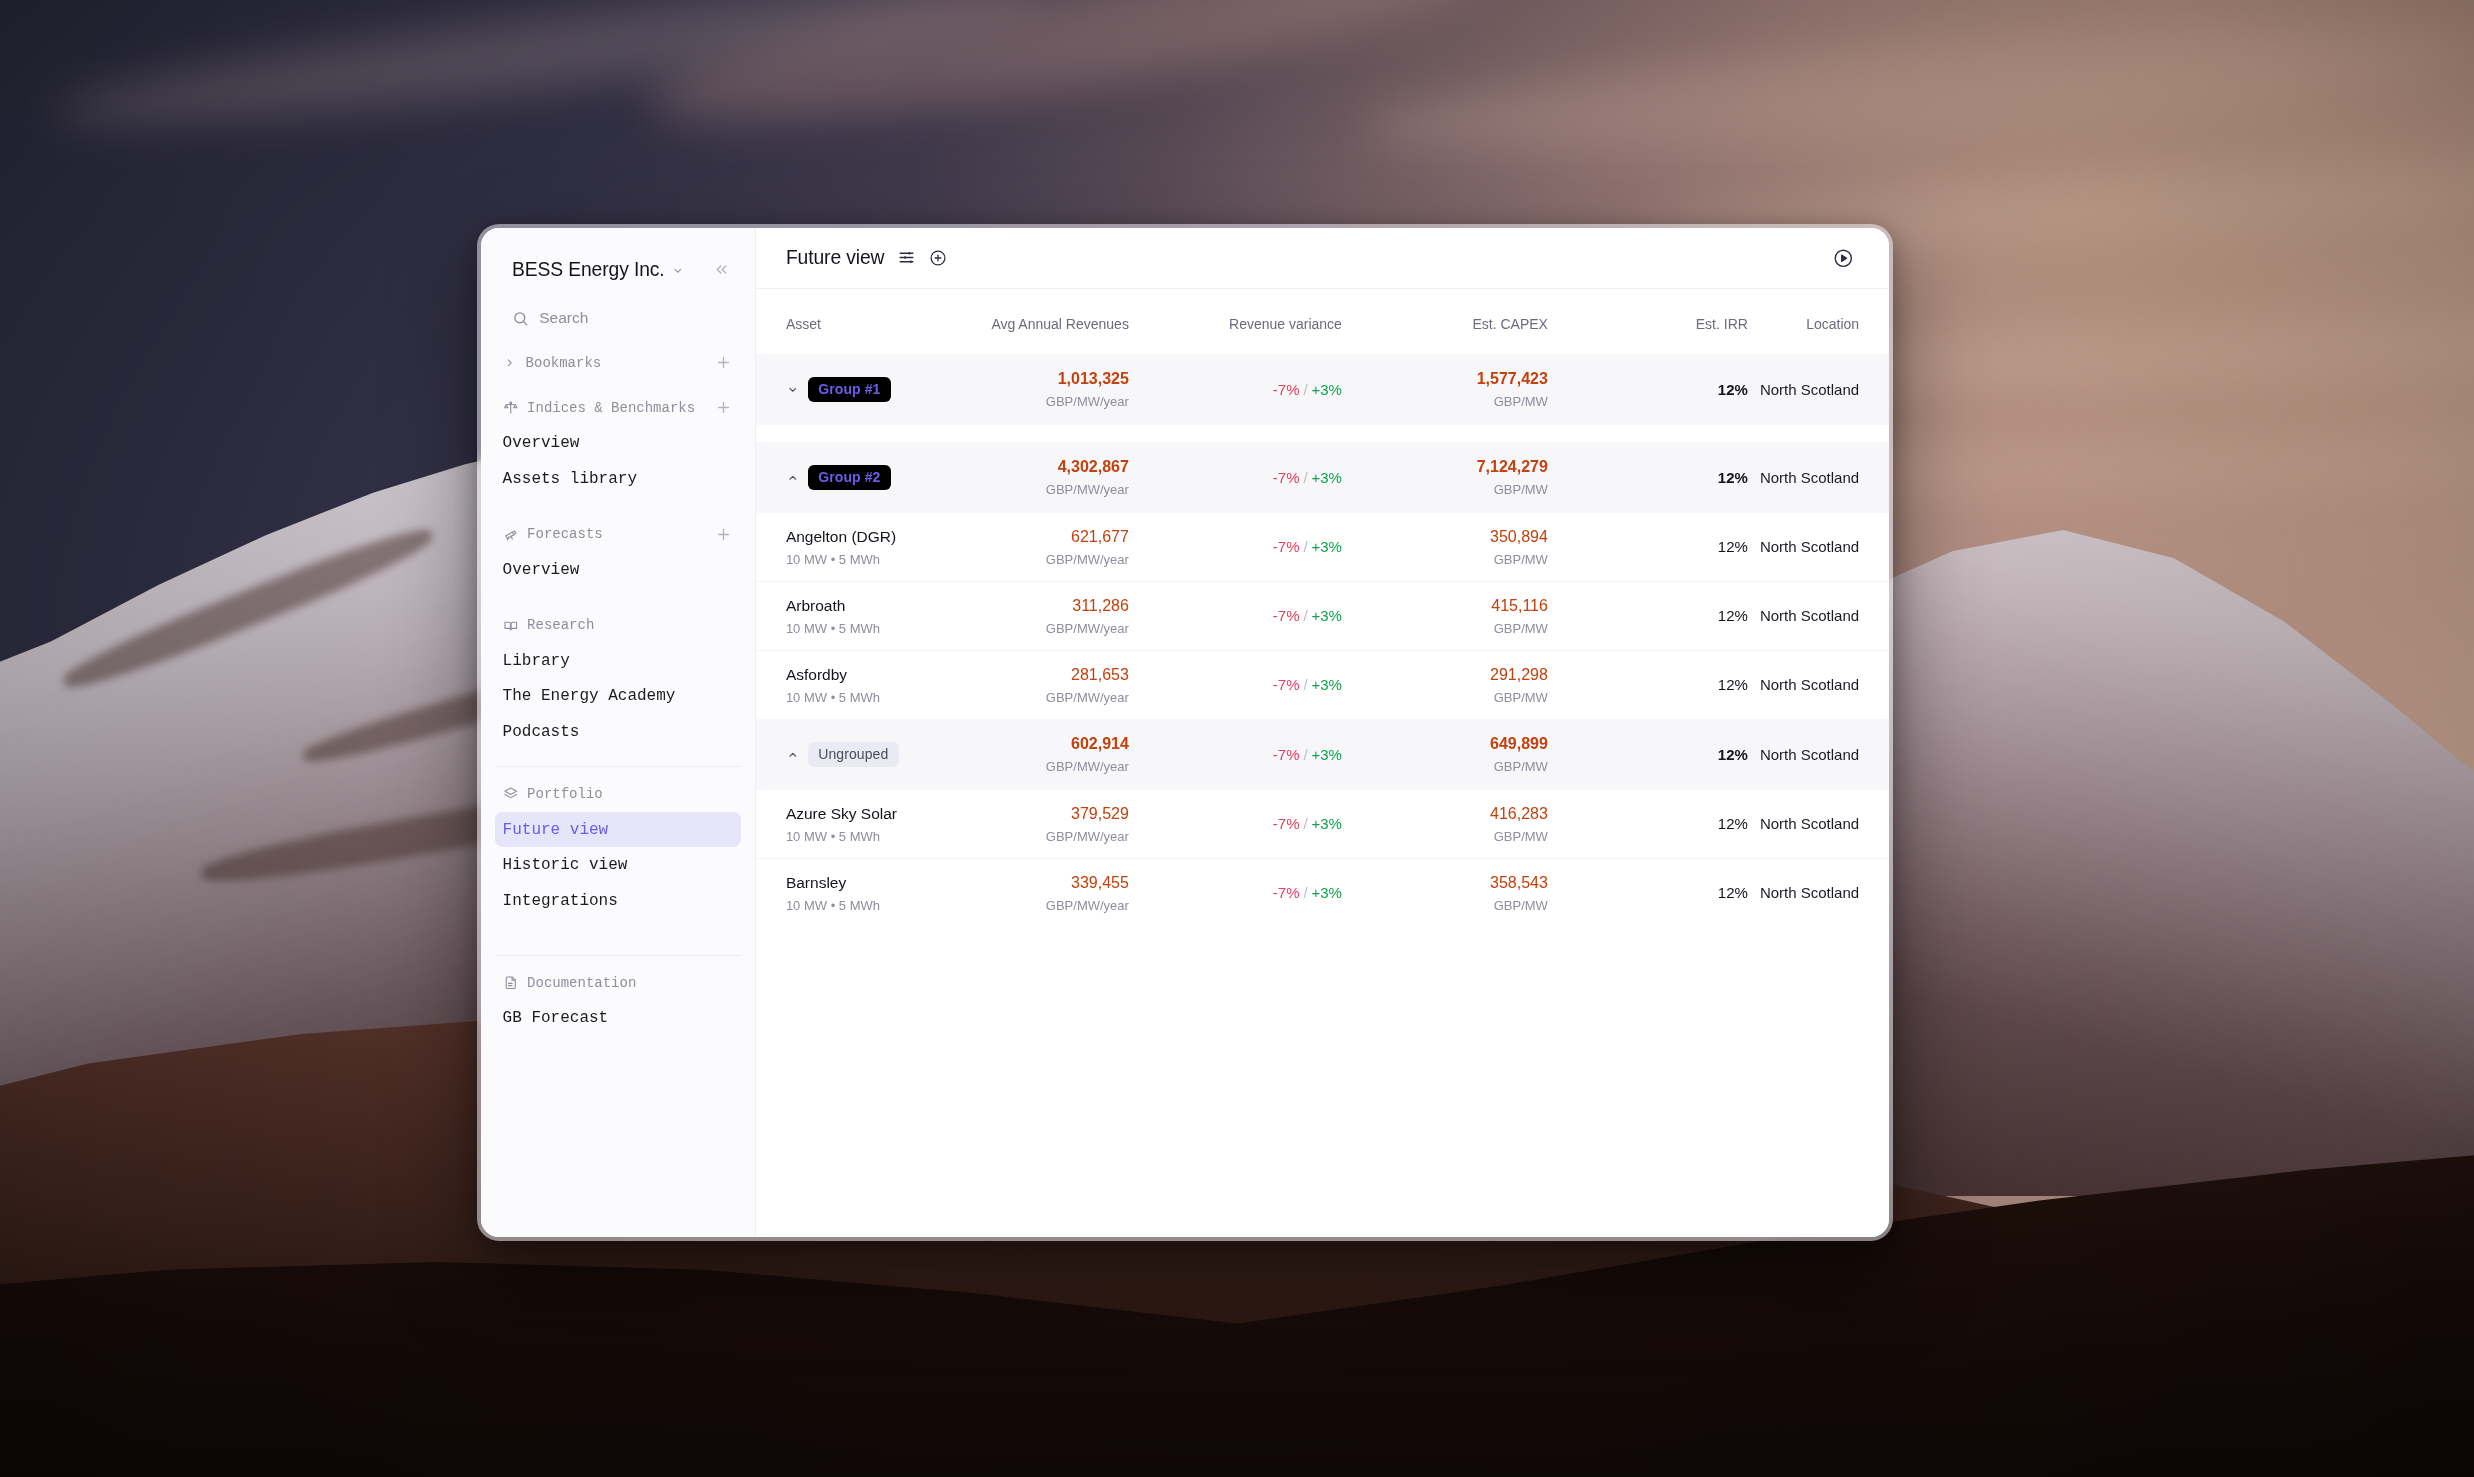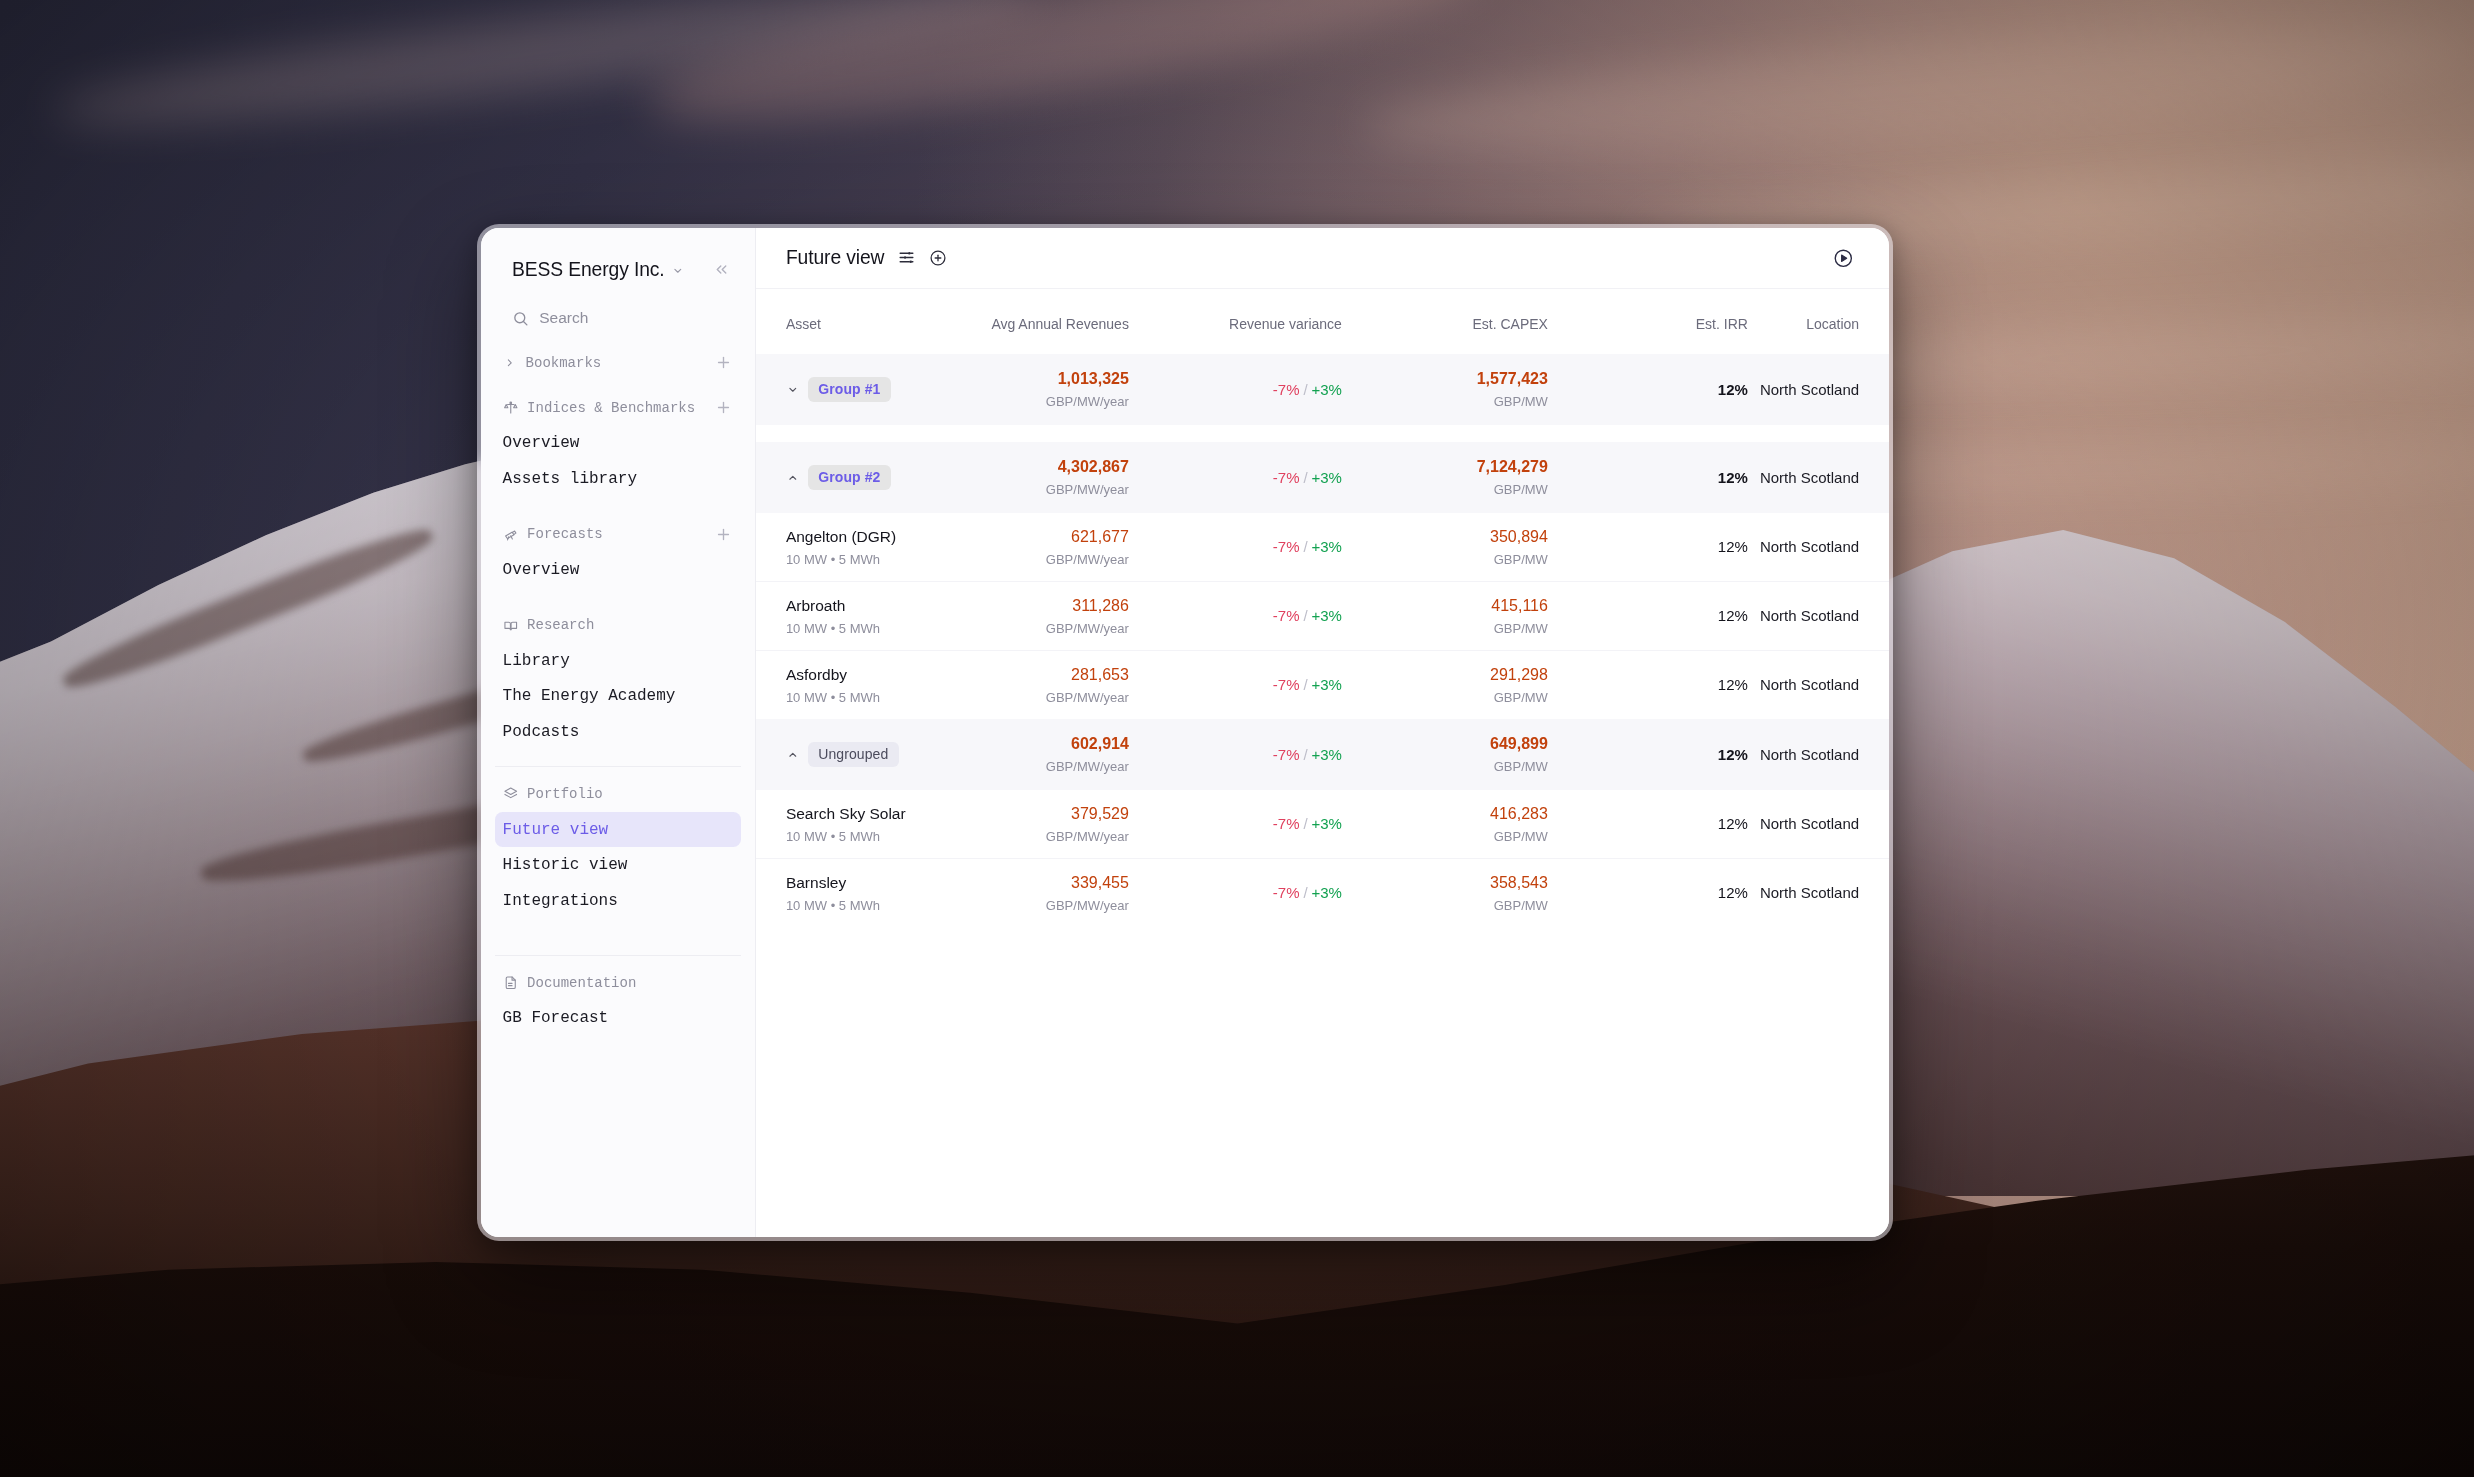--- a/index.html
+++ b/index.html
@@ -187,21 +187,21 @@
   tbody tr.asset-row.first-of-group td { border-top:none; }
   tbody tr.spacer td { height:17px; padding:0; border:none; background:#ffffff; }
 
   td { text-align:right; vertical-align:middle; }
   td.col-asset { text-align:left; padding-left:30px; }
   td.col-loc   { text-align:right; padding-right:30px; font-size:15px; color:#1b1b24; }
 
   .group-cell { display:flex; align-items:center; gap:9px; }
   .grp-chev { font-size:13px; color:#54545f; width:13px; text-align:center; line-height:1; }
   .grp-badge {
-    display:inline-block; background:#e5e5e5; color:#6c5ce7;
+    display:inline-block; background:#000000; color:#6c5ce7;
     font-size:14px; font-weight:700; padding:4.5px 10.3px; border-radius:5.8px;
     letter-spacing:0.1px;
   }
   .asset-name { font-size:15.5px; color:#14141c; line-height:1.25; }
   .asset-sub  { font-size:13px; color:#8e8e9c; margin-top:5.2px; }
 
   .num { font-size:16px; color:#c2410c; font-weight:400; line-height:1.2; }
   .num.bold { font-weight:700; }
   .unit { font-size:13px; color:#8e8e9c; margin-top:5.8px; }
 
@@ -589,21 +589,21 @@
             <td>
               <div class="num bold">649,899</div>
               <div class="unit">GBP/MW</div>
             </td>
             <td><span class="irr bold">12%</span></td>
             <td class="col-loc">North Scotland</td>
           </tr>
 
           <tr class="asset-row first-of-group">
             <td class="col-asset">
-              <div class="asset-name">Search Sky Solar</div>
+              <div class="asset-name">Azure Sky Solar</div>
               <div class="asset-sub">10 MW • 5 MWh</div>
             </td>
             <td>
               <div class="num">379,529</div>
               <div class="unit">GBP/MW/year</div>
             </td>
             <td>
               <span class="variance"><span class="neg">-7%</span><span class="sep">/</span><span class="pos">+3%</span></span>
             </td>
             <td>

